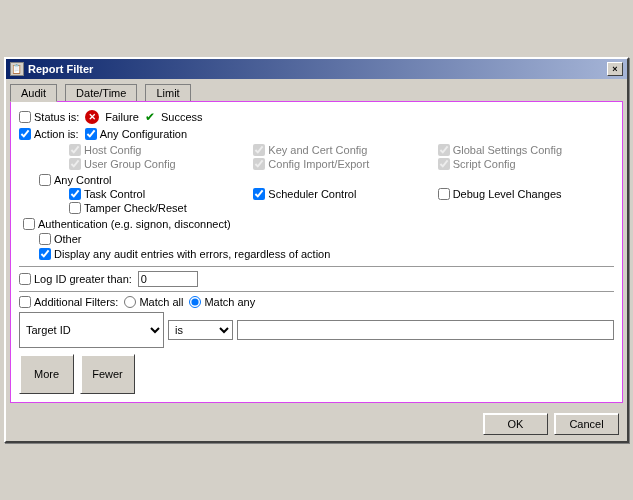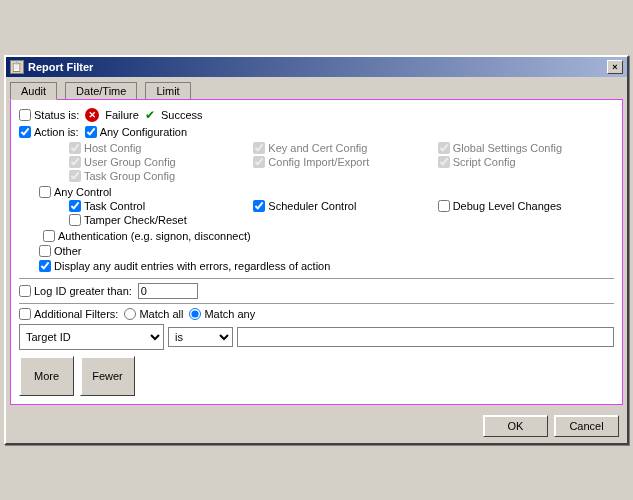--- a/index.html
+++ b/index.html
@@ -141,21 +141,21 @@
     }
     
     .filter-row {
       display: flex;
       align-items: center;
       gap: 4px;
       margin-top: 4px;
     }
     select.target-select {
       width: 145px;
-      height: 26px;
+      height: 36px;
     }
     select.condition-select {
       width: 65px;
       height: 20px;
     }
     input.value-input {
       flex: 1;
       height: 20px;
     }
     .buttons-row {
@@ -287,24 +287,20 @@
           <span>User Group Config</span>
         </label>
         <label class="checkbox-label disabled-text">
           <input type="checkbox" checked="" disabled="" style="">
           <span>Config Import/Export</span>
         </label>
         <label class="checkbox-label disabled-text">
           <input type="checkbox" checked="" disabled="" style="">
           <span>Script Config</span>
         </label>
-        <label class="checkbox-label disabled-text">
-          <input type="checkbox" checked="" disabled="" style="">
-          <span>Task Group Config</span>
-        </label>
       </div>
 
       <div style="margin-left:20px; margin-bottom:2px;">
         <label class="checkbox-label">
           <input type="checkbox" style="">
           <span>Any Control</span>
         </label>
       </div>
 
       <div style="margin-left:50px; display:grid; grid-template-columns:1fr 1fr 1fr; gap:2px 8px; margin-bottom:4px;">
@@ -319,21 +315,21 @@
         <label class="checkbox-label">
           <input type="checkbox" style="">
           <span>Debug Level Changes</span>
         </label>
         <label class="checkbox-label">
           <input type="checkbox" style="">
           <span>Tamper Check/Reset</span>
         </label>
       </div>
 
-      <div style="margin-left:24px; margin-bottom:3px;">
+      <div style="margin-left:4px; margin-bottom:3px;">
         <label class="checkbox-label">
           <input type="checkbox" style="">
           <span>Authentication (e.g. signon, disconnect)</span>
         </label>
       </div>
 
       <div style="margin-left:20px; margin-bottom:3px;">
         <label class="checkbox-label">
           <input type="checkbox" style="">
           <span>Other</span>

